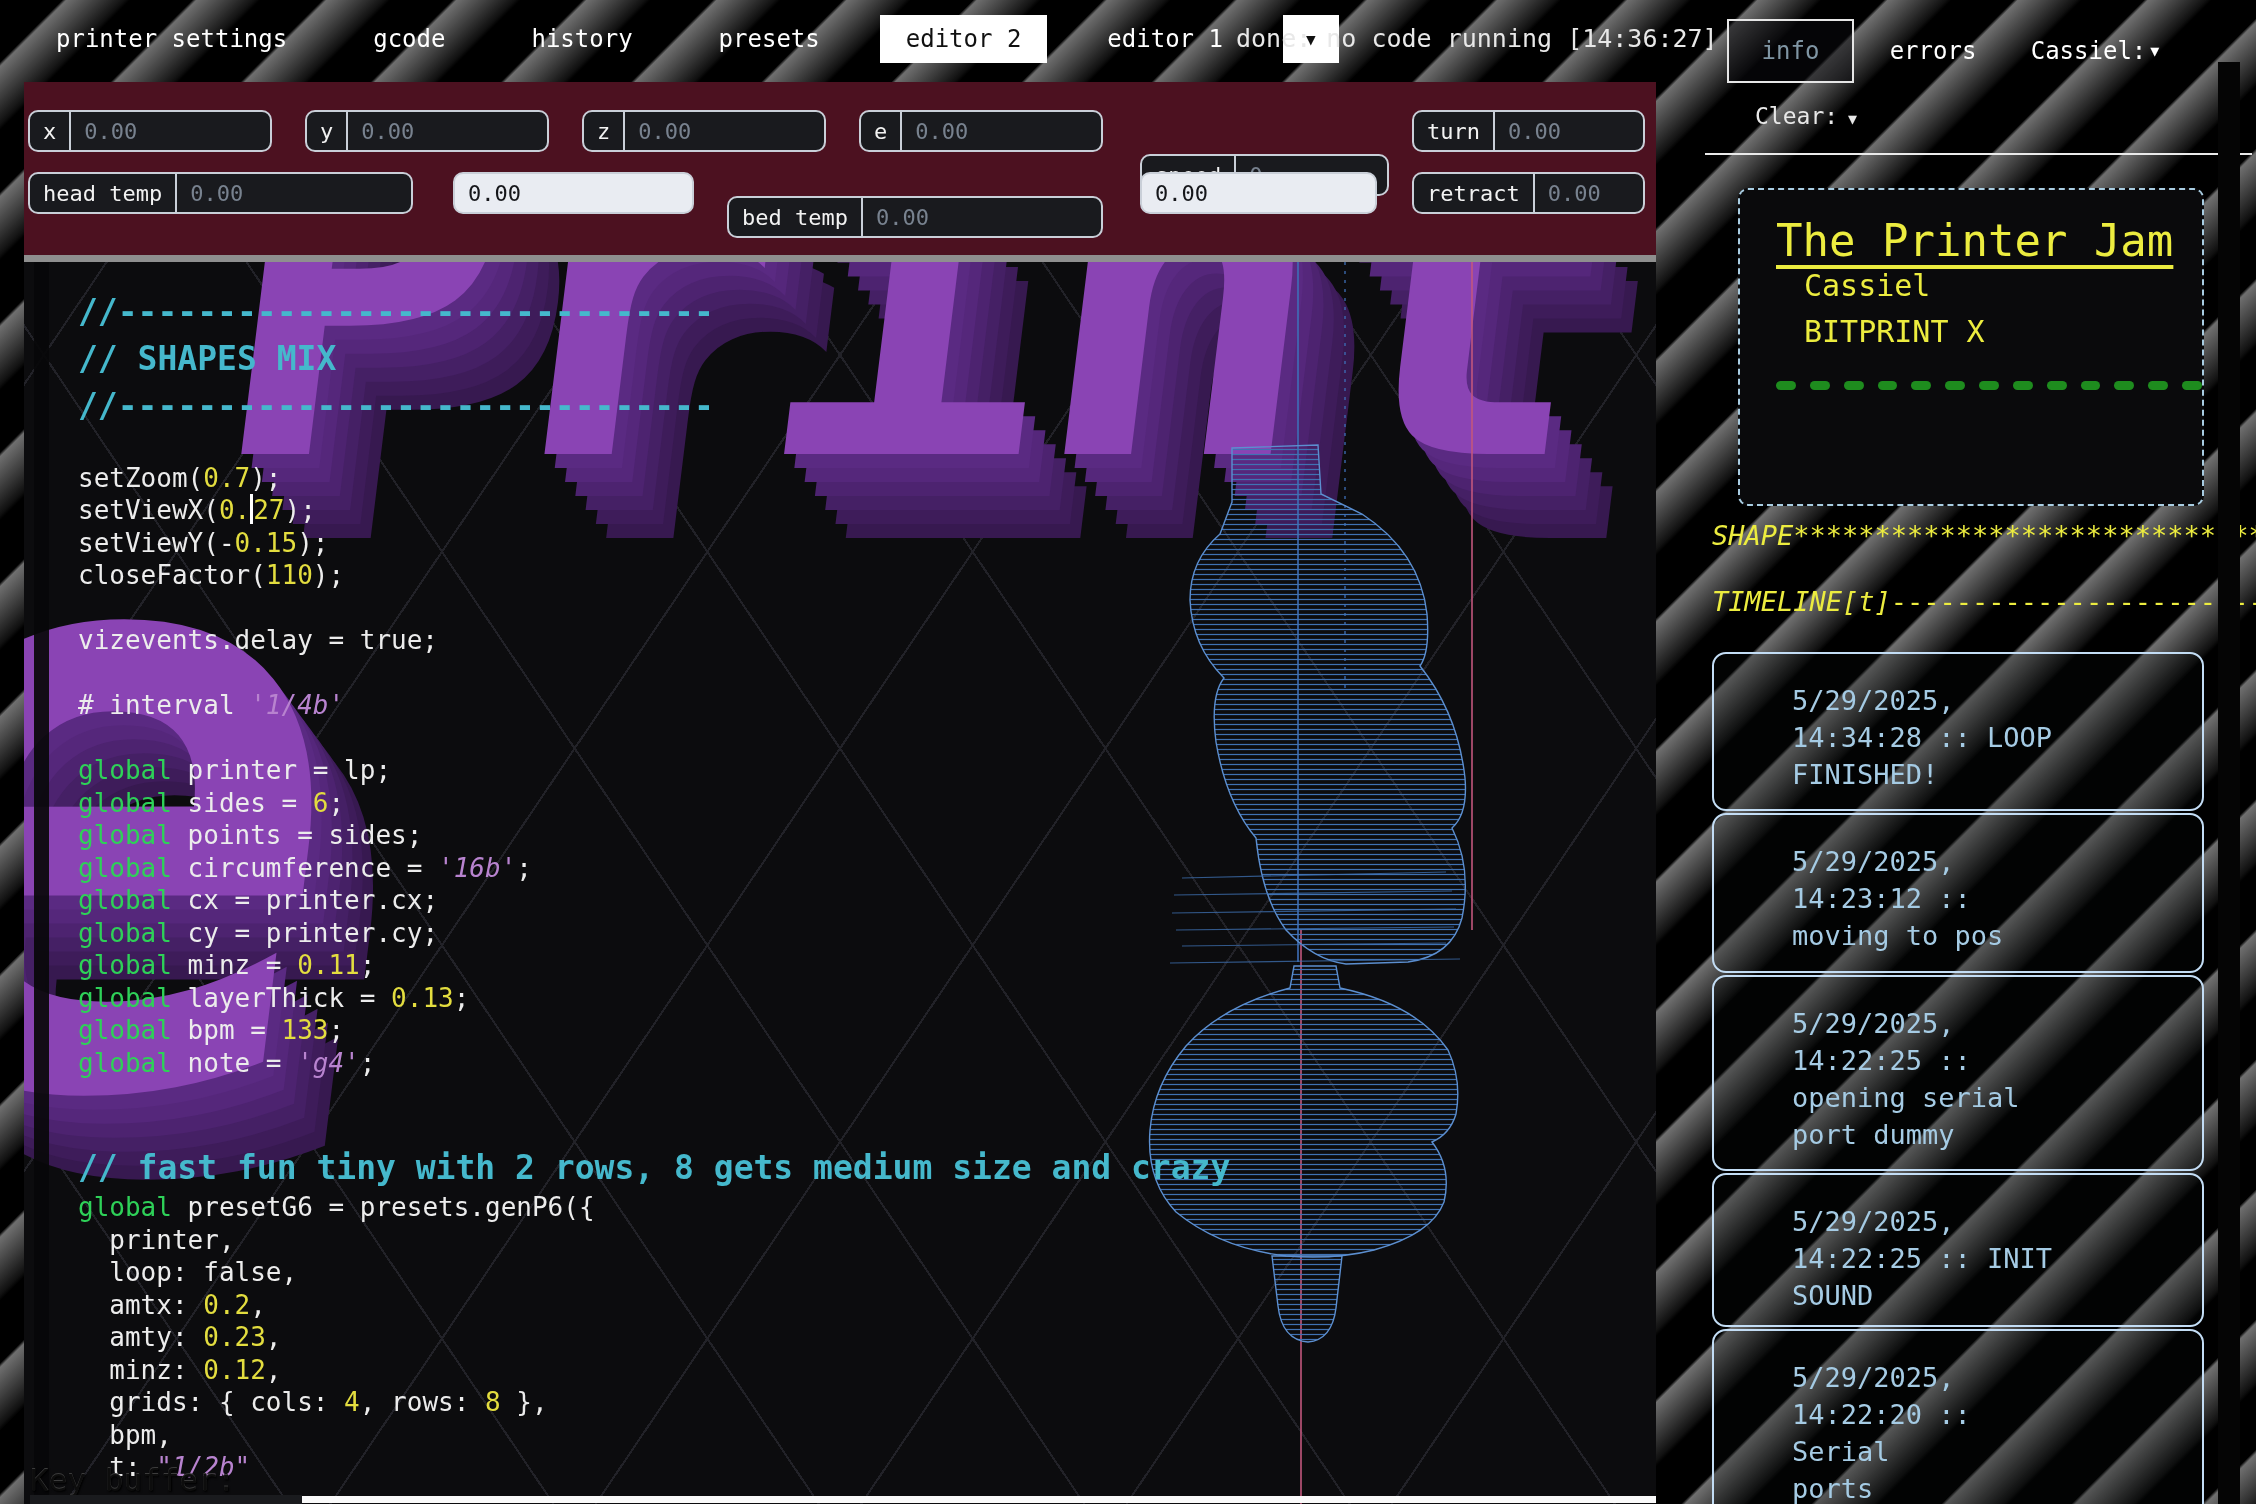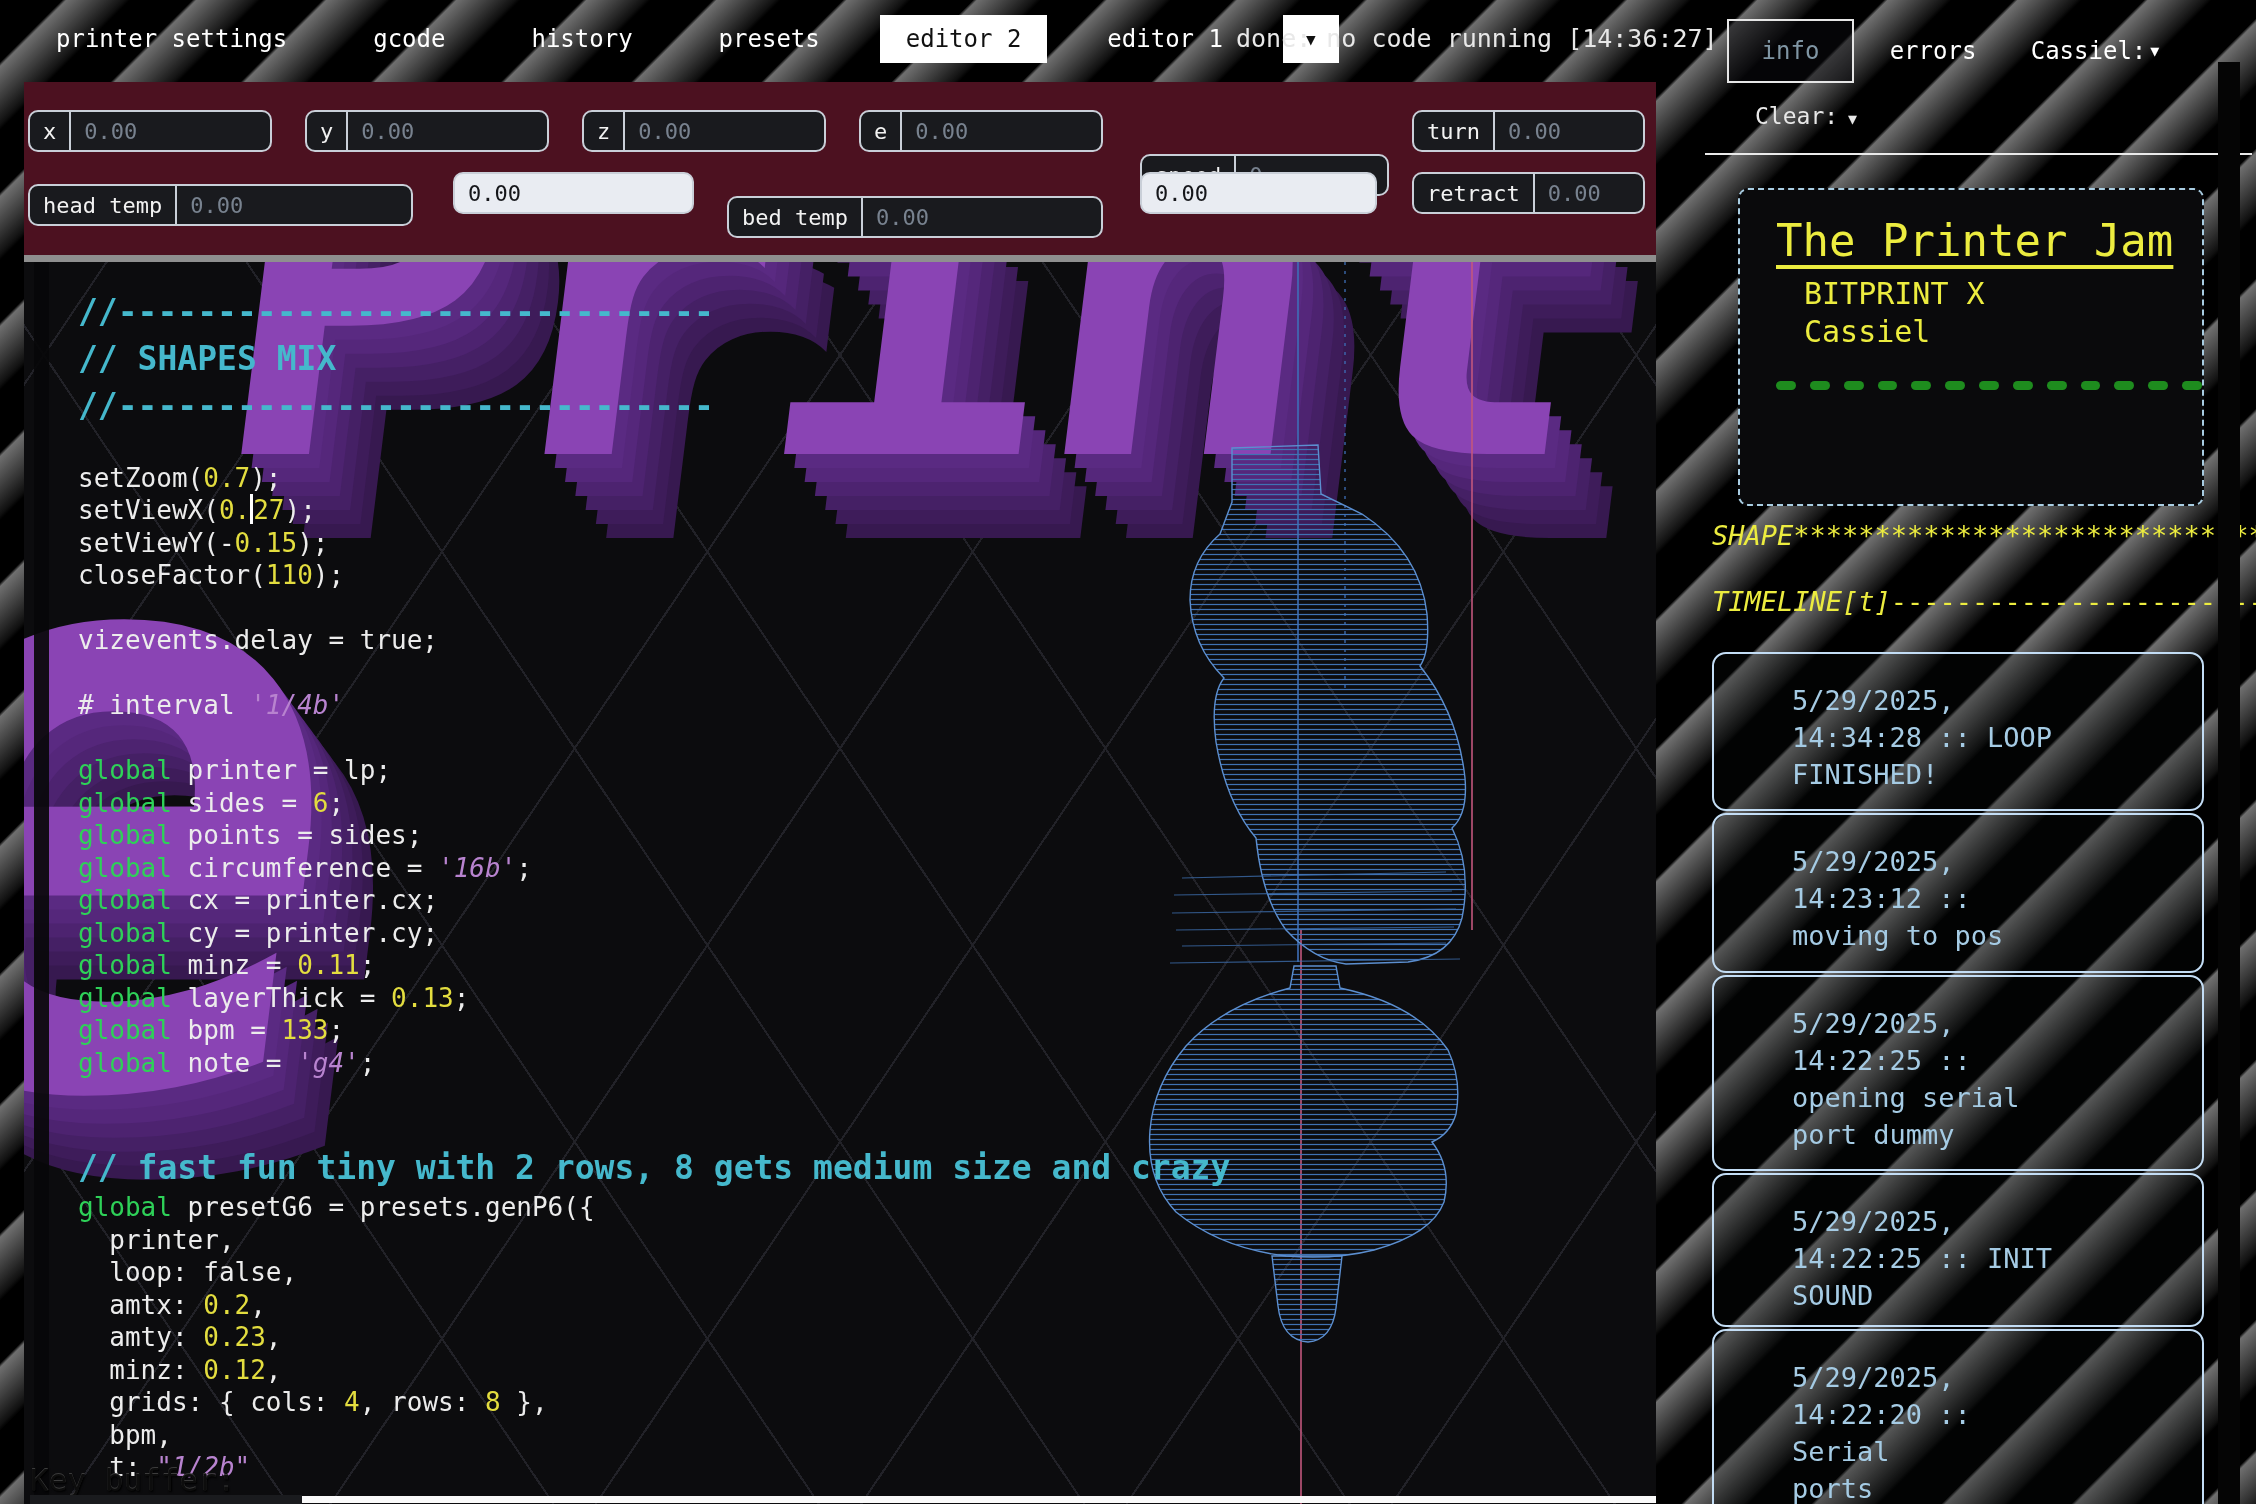--- a/index.html
+++ b/index.html
@@ -115,21 +115,21 @@
   </div>
   <div class="field" style="left:1116px; top:44px; width:249px;margin-top:28px;">
     <div class="flabel">speed</div>
     <div class="fvalue">0</div>
   </div>
   <div class="field" style="left:1388px; top:28px; width:233px;">
     <div class="flabel">turn</div>
     <div class="fvalue">0.00</div>
   </div>
 
-  <div class="field" style="left:4px; top:102px; width:385px;">
+  <div class="field" style="left:4px; top:90px; width:385px;">
     <div class="flabel">head temp</div>
     <div class="fvalue">0.00</div>
   </div>
   <div class="field light" style="left:429px; top:90px; width:241px;">
     <div class="fvalue">0.00</div>
   </div>
   <div class="field" style="left:703px; top:90px; width:376px;margin-top:24px;">
     <div class="flabel">bed temp</div>
     <div class="fvalue">0.00</div>
   </div>
@@ -184,22 +184,22 @@
   <div class="hscroll-thumb"></div>
 </div>
 
 <div class="clear-row">
   <span>Clear:</span><span class="caret">▼</span>
 </div>
 <div class="side-divider"></div>
 
 <div class="info-card">
   <div class="card-title">The Printer Jam</div>
+  <div class="card-sub" style="margin-top:0;">Cassiel</div>
   <div class="card-sub">BITPRINT X</div>
-  <div class="card-sub" style="margin-top:0;">Cassiel</div>
   <div class="green-dashes" id="green-dashes">
       <i></i>
       <i></i>
       <i></i>
       <i></i>
       <i></i>
       <i></i>
       <i></i>
       <i></i>
       <i></i>

